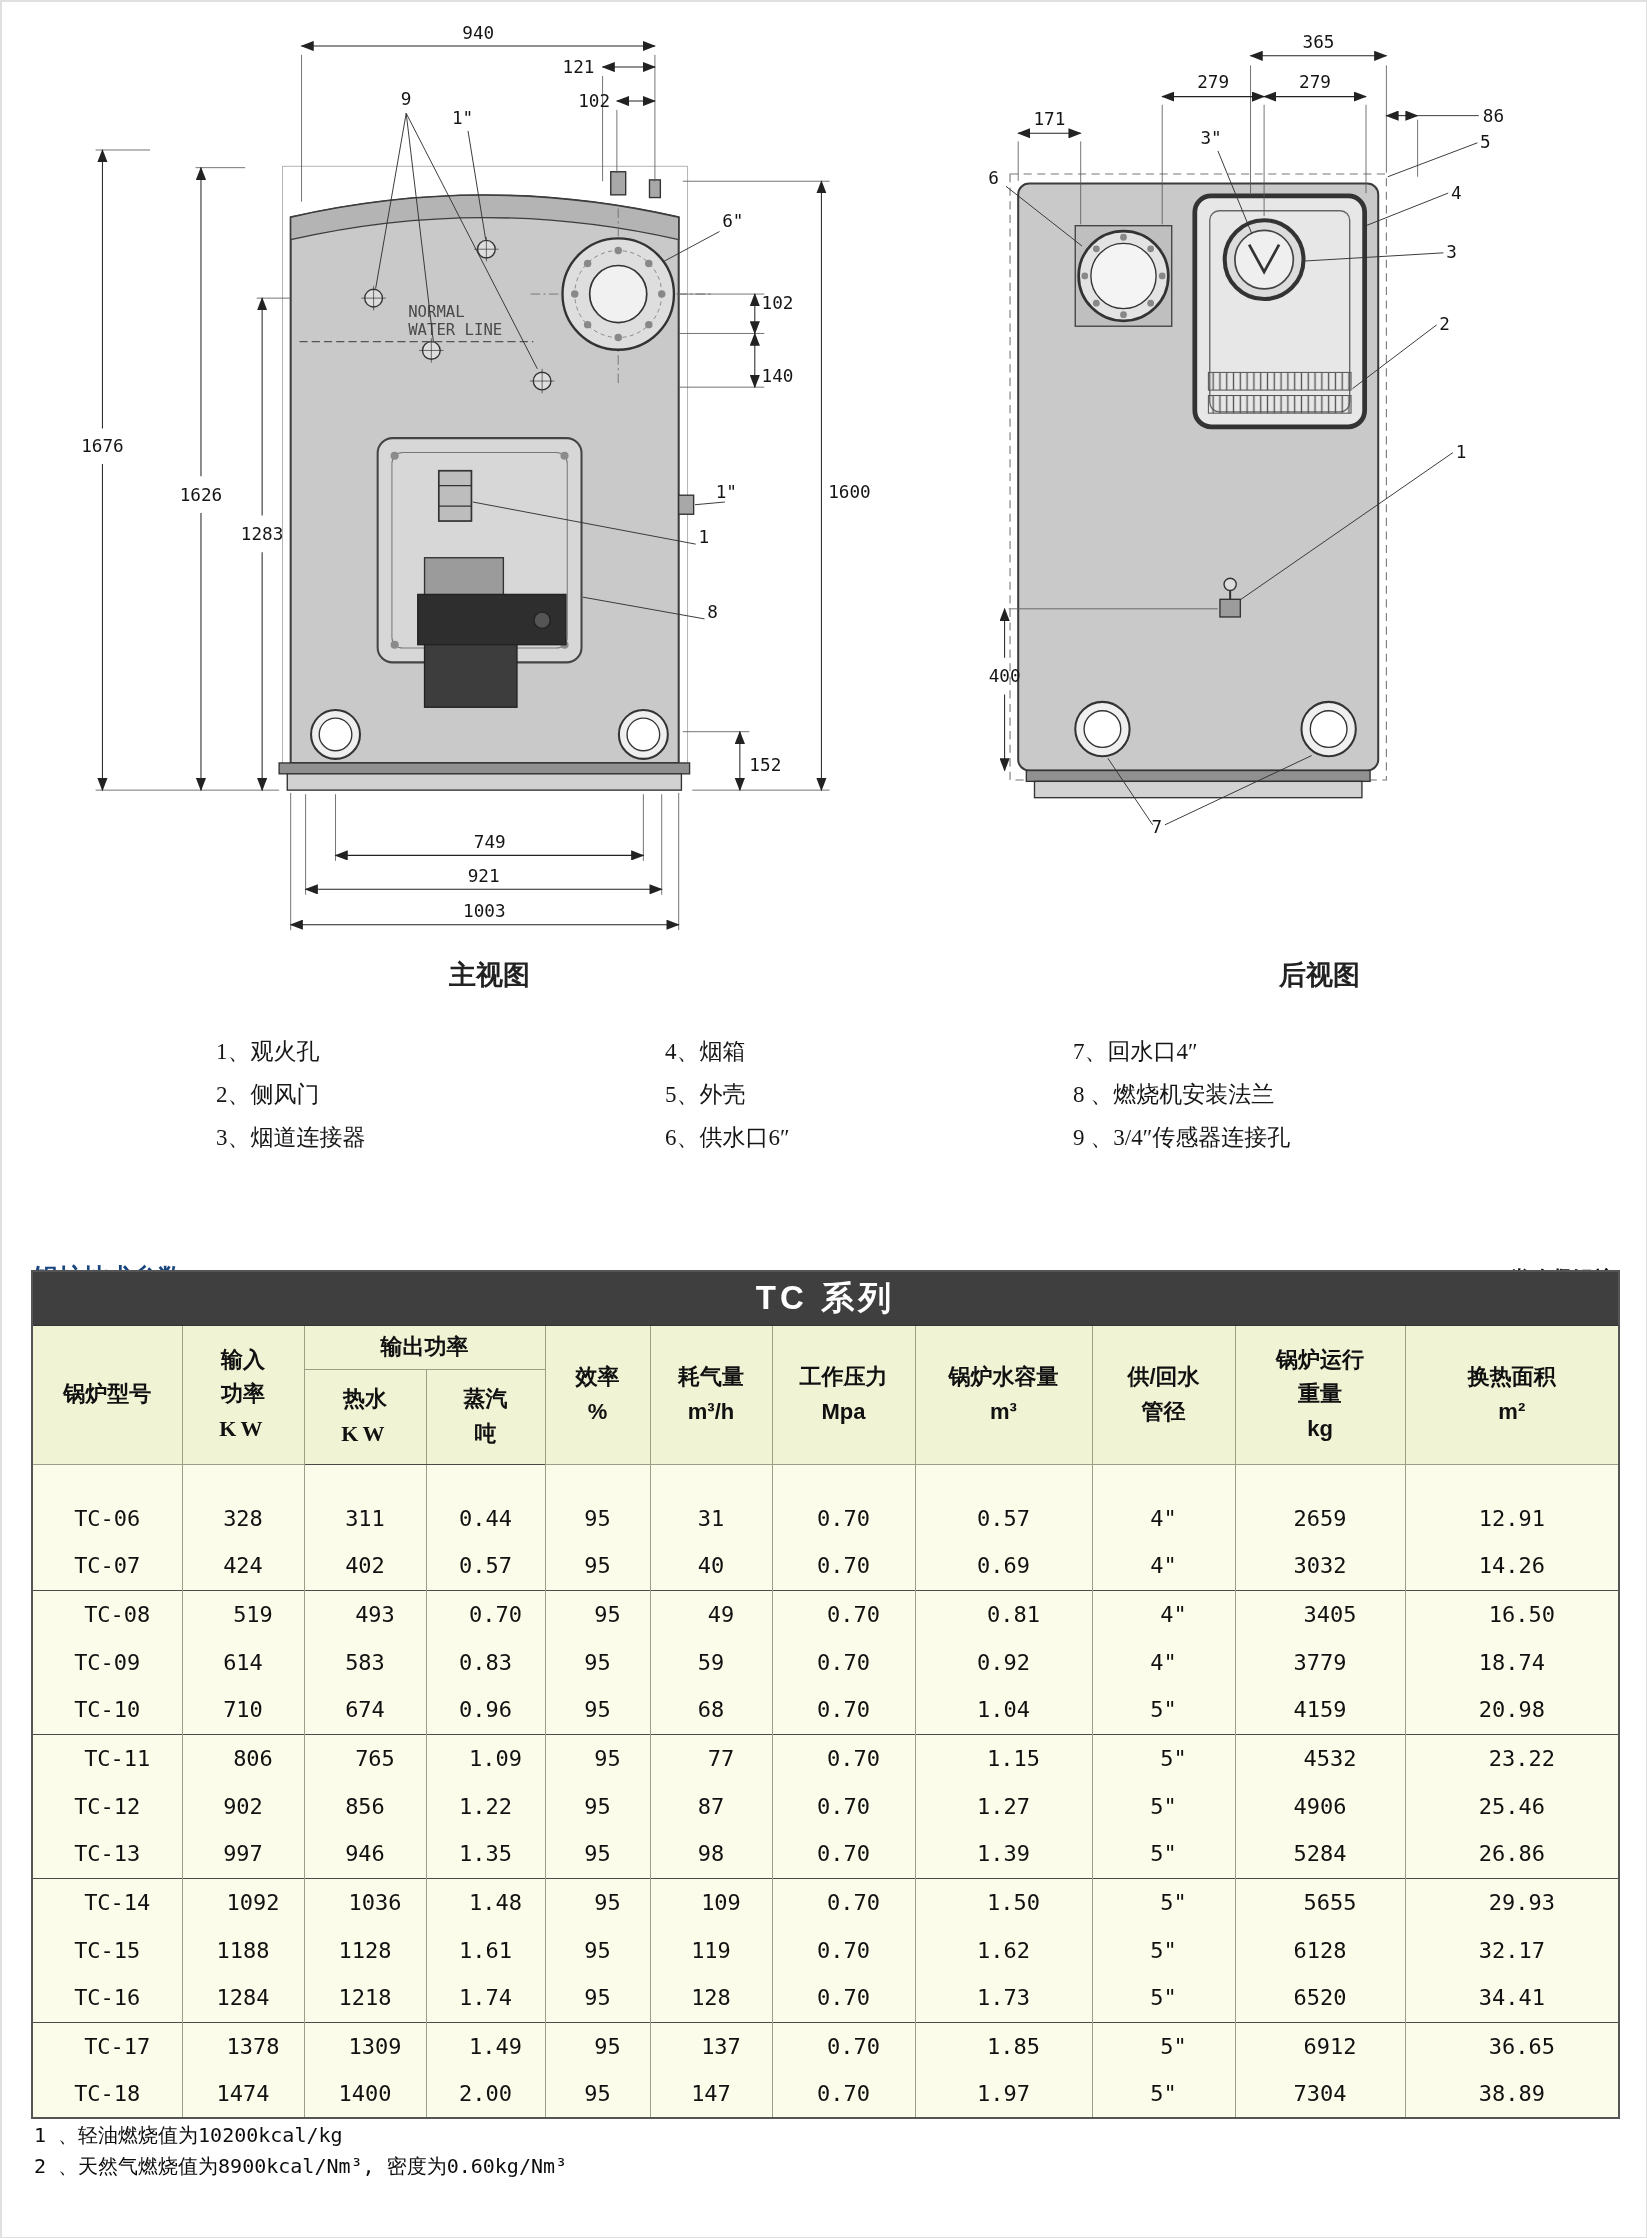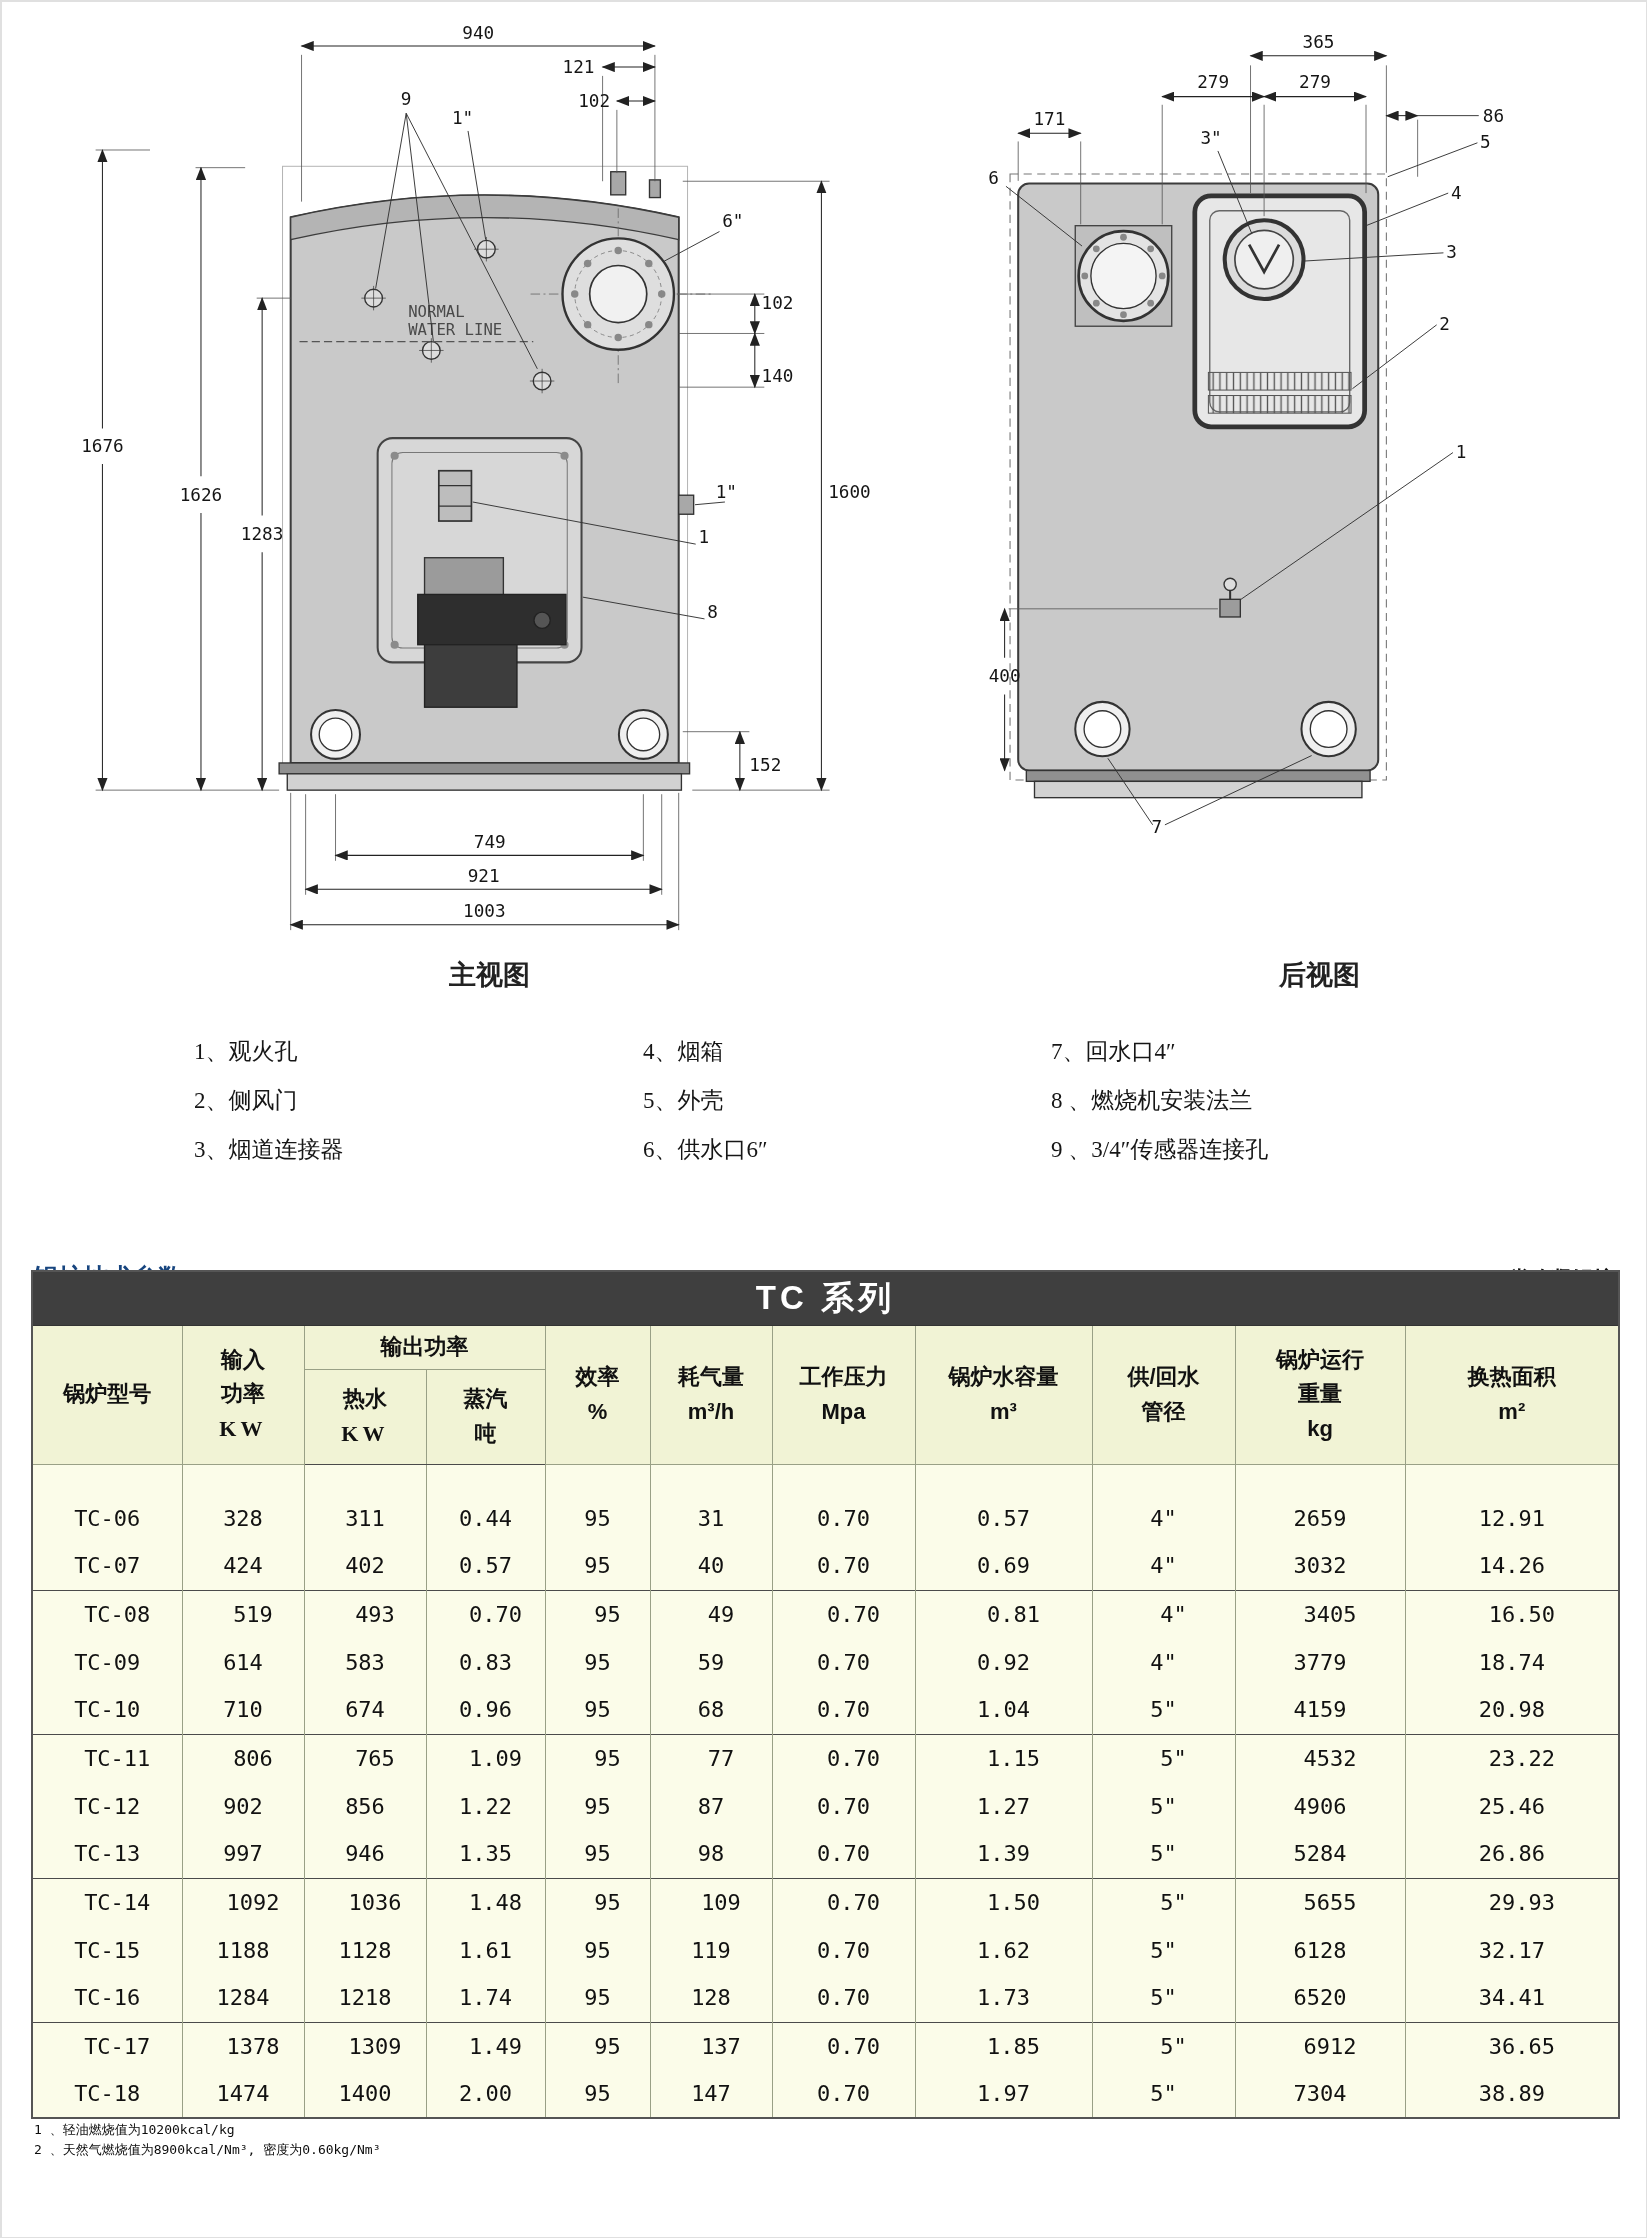--- a/index.html
+++ b/index.html
@@ -19,22 +19,22 @@
   .drawing .leader { stroke:#333; stroke-width:1.4; fill:none; }
   .drawing .cline  { stroke:#666; stroke-width:1.2; stroke-dasharray:14 5 3 5; fill:none; }
 
   .caption {
     position:absolute; width:163px; text-align:right;
     font-family:"Liberation Serif", serif;
     font-size:27px; font-weight:bold; color:#222;
   }
 
   .legend {
-    position:absolute; left:194px; top:1036px;
-    display:grid; grid-template-columns:449px 408px 449px; row-gap:18px;
+    position:absolute; left:216px; top:1036px;
+    display:grid; grid-template-columns:449px 408px 449px; row-gap:12px;
     font-family:"Liberation Serif", serif; font-size:23px; color:#161616;
   }
 
   .section-bar {
     position:absolute; left:33px; right:34px; top:1217px;
     display:flex; justify-content:space-between; align-items:baseline;
   }
   .section-title { color:var(--section-title-color,#17457f); font-size:25px; font-weight:bold;margin-top:44px; }
   .section-sub   { font-size:21px; font-weight:bold; color:#0d0d0d; }
 
@@ -68,21 +68,21 @@
     font-family:"DejaVu Sans Mono", monospace; font-size:22px;
     text-align:center; height:48px;
     border-top:none; border-bottom:none;
   }
   .spec-table tbody tr.group-start td { border-top:1.7px solid #4a4a4a;padding-left:20px; }
   .spec-table tbody tr.spacer td { height:30px; }
 
   .notes {
     position:absolute; left:34px; top:2120px;
     font-family:"DejaVu Sans Mono", "Liberation Sans", sans-serif;
-    font-size:13px; line-height:1.55; color:#0c0c0c;
+    font-size:20px; line-height:1.55; color:#0c0c0c;
   }
 </style>
 </head>
 <body>
 
 <div class="frame"></div>
 
 <svg class="drawing" style="left:41px; top:10.2px;" width="850" height="931" viewBox="0 0 1250 1370">
   <defs>
     <marker id="ar1" markerWidth="14" markerHeight="10" refX="12" refY="5" orient="auto-start-reverse">

